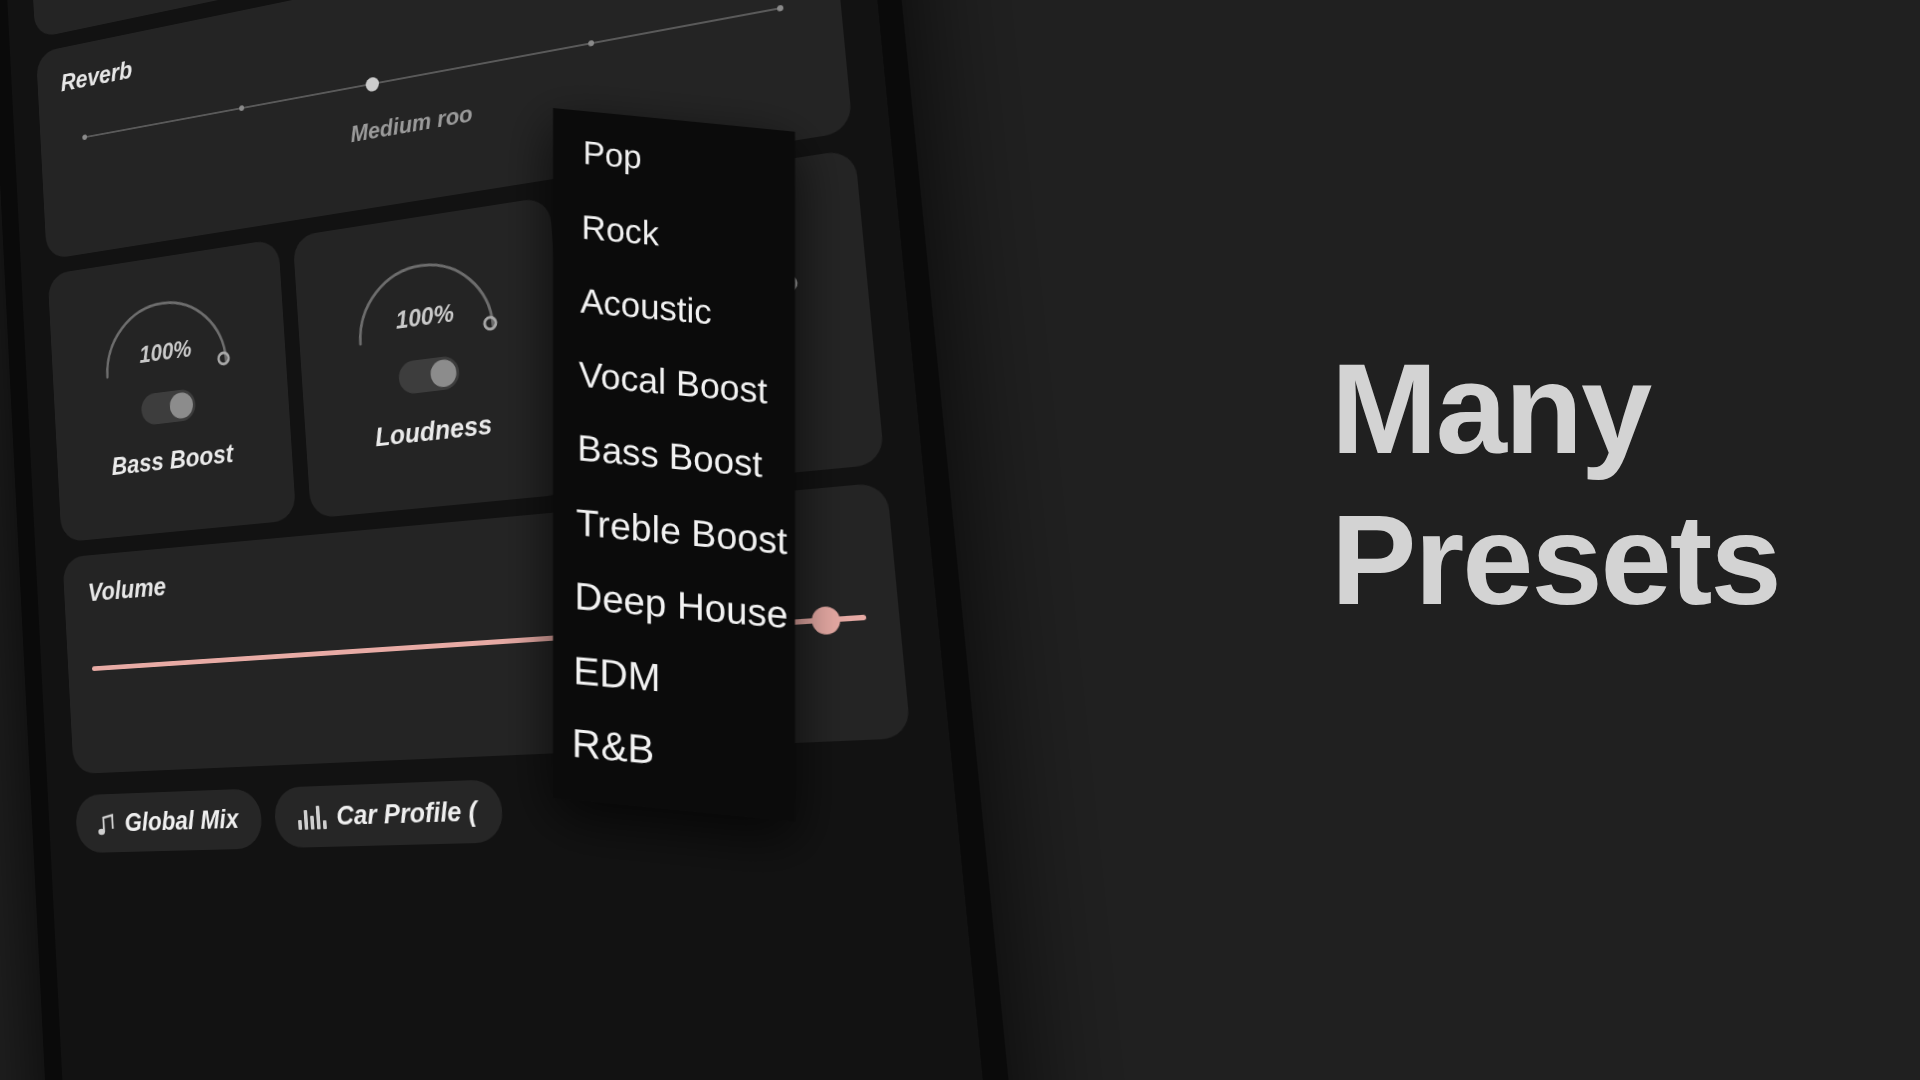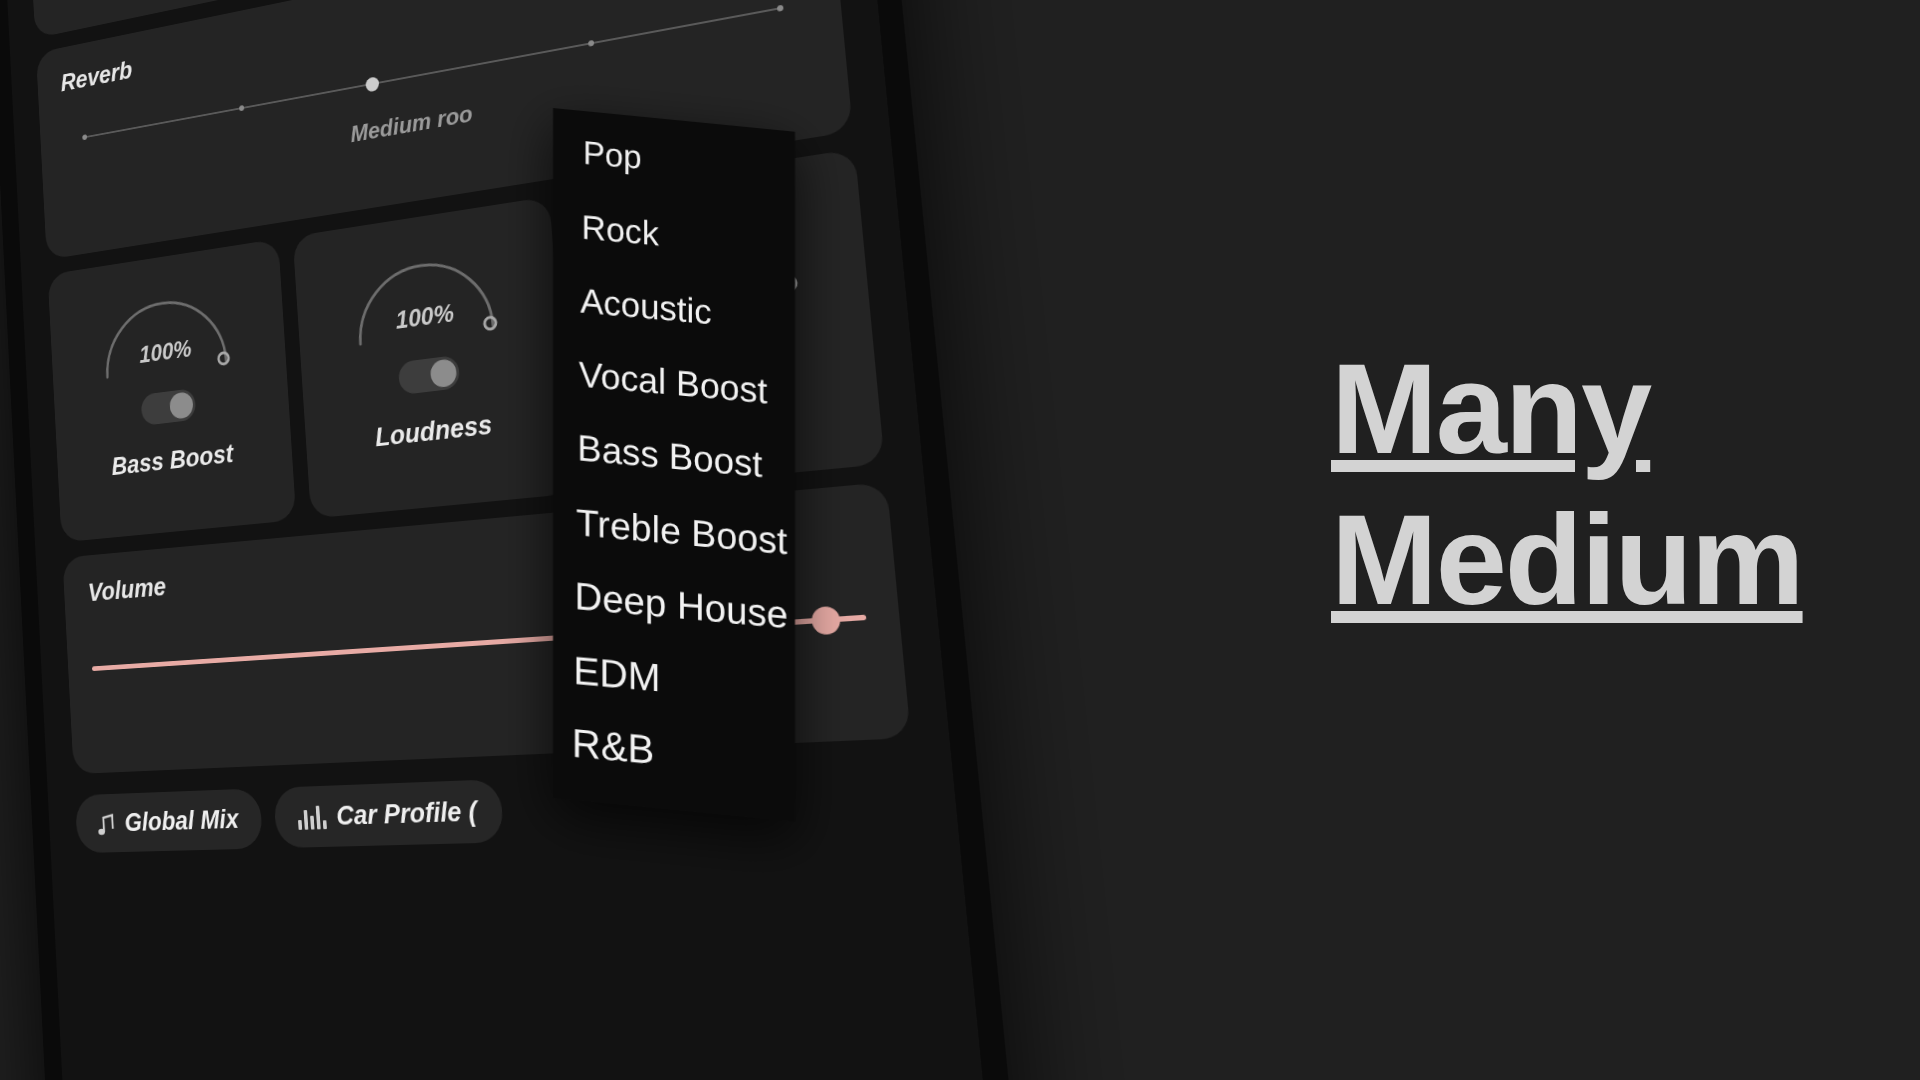--- a/index.html
+++ b/index.html
@@ -117,21 +117,20 @@
   .dd-item {
     height: 74px; line-height: 74px; padding-left: 22px;
     color: #f2f2f2; white-space: nowrap;
   }
 
   
   #headline {
     position: absolute; left: 1331px; top: 333px;
     color: #d3d3d3; font-weight: bold; font-size: 128px; line-height: 1.18;
     letter-spacing: -2px;
-    text-decoration: underline;
   }
 </style>
 </head>
 <body>
 
 <div id="stage">
 
   <div id="phone-wrap">
     <div id="phone">
       <div id="phone-screen">
@@ -240,16 +239,16 @@
         <div class="dd-item" style="font-size: 37.5px; padding-left: 23px;">Treble Boost</div>
         <div class="dd-item" style="font-size: 38.4px; padding-left: 21.6px;">Deep House</div>
         <div class="dd-item" style="font-size: 39.3px; padding-left: 20.2px;">EDM</div>
         <div class="dd-item" style="font-size: 40.2px; padding-left: 18.8px;">R&amp;B</div>
         <div class="dd-item" style="font-size: 41.1px; padding-left: 17.4px;">Dream</div>
       </div>
   </div>
 
   <div id="headline">
     <div>Many</div>
-    <div>Medium</div>
+    <div>Presets</div>
   </div>
 
 </div>
 
 </body></html>

